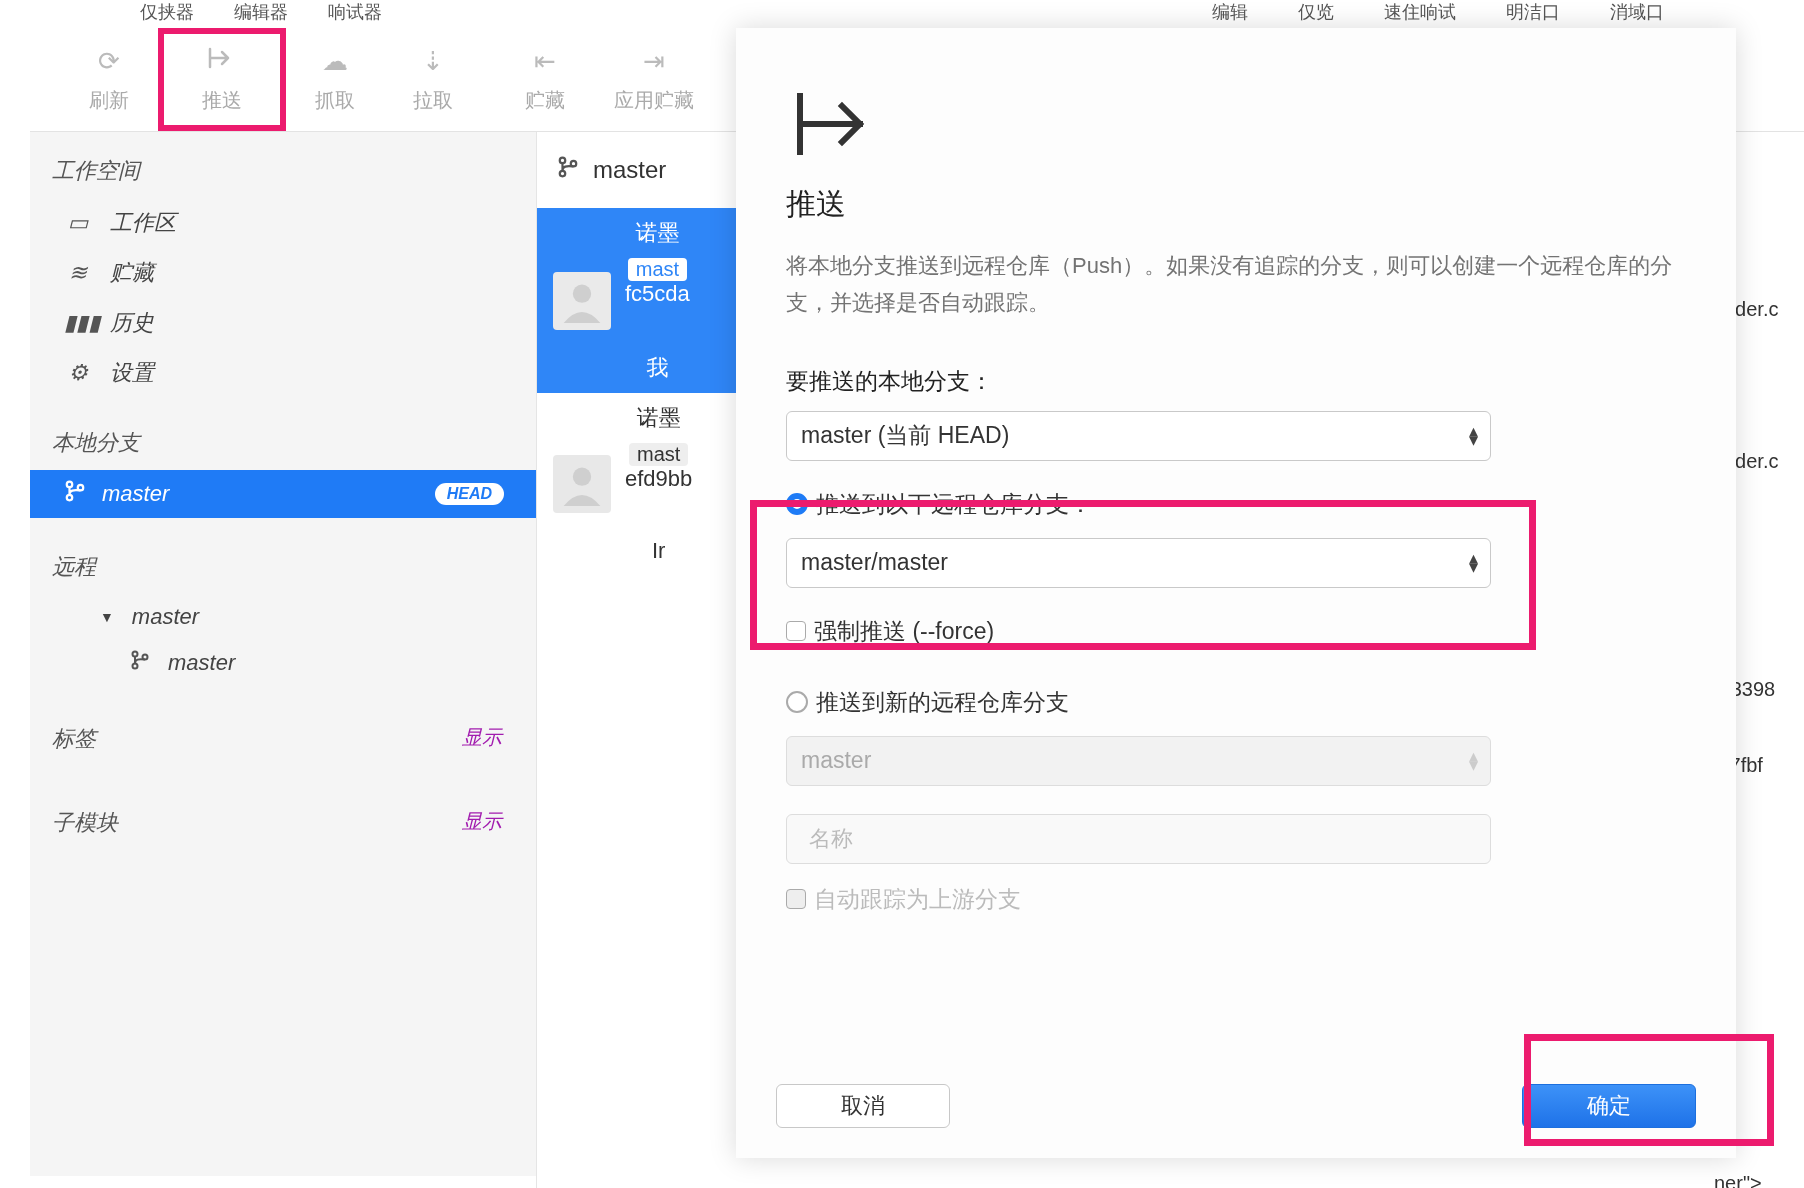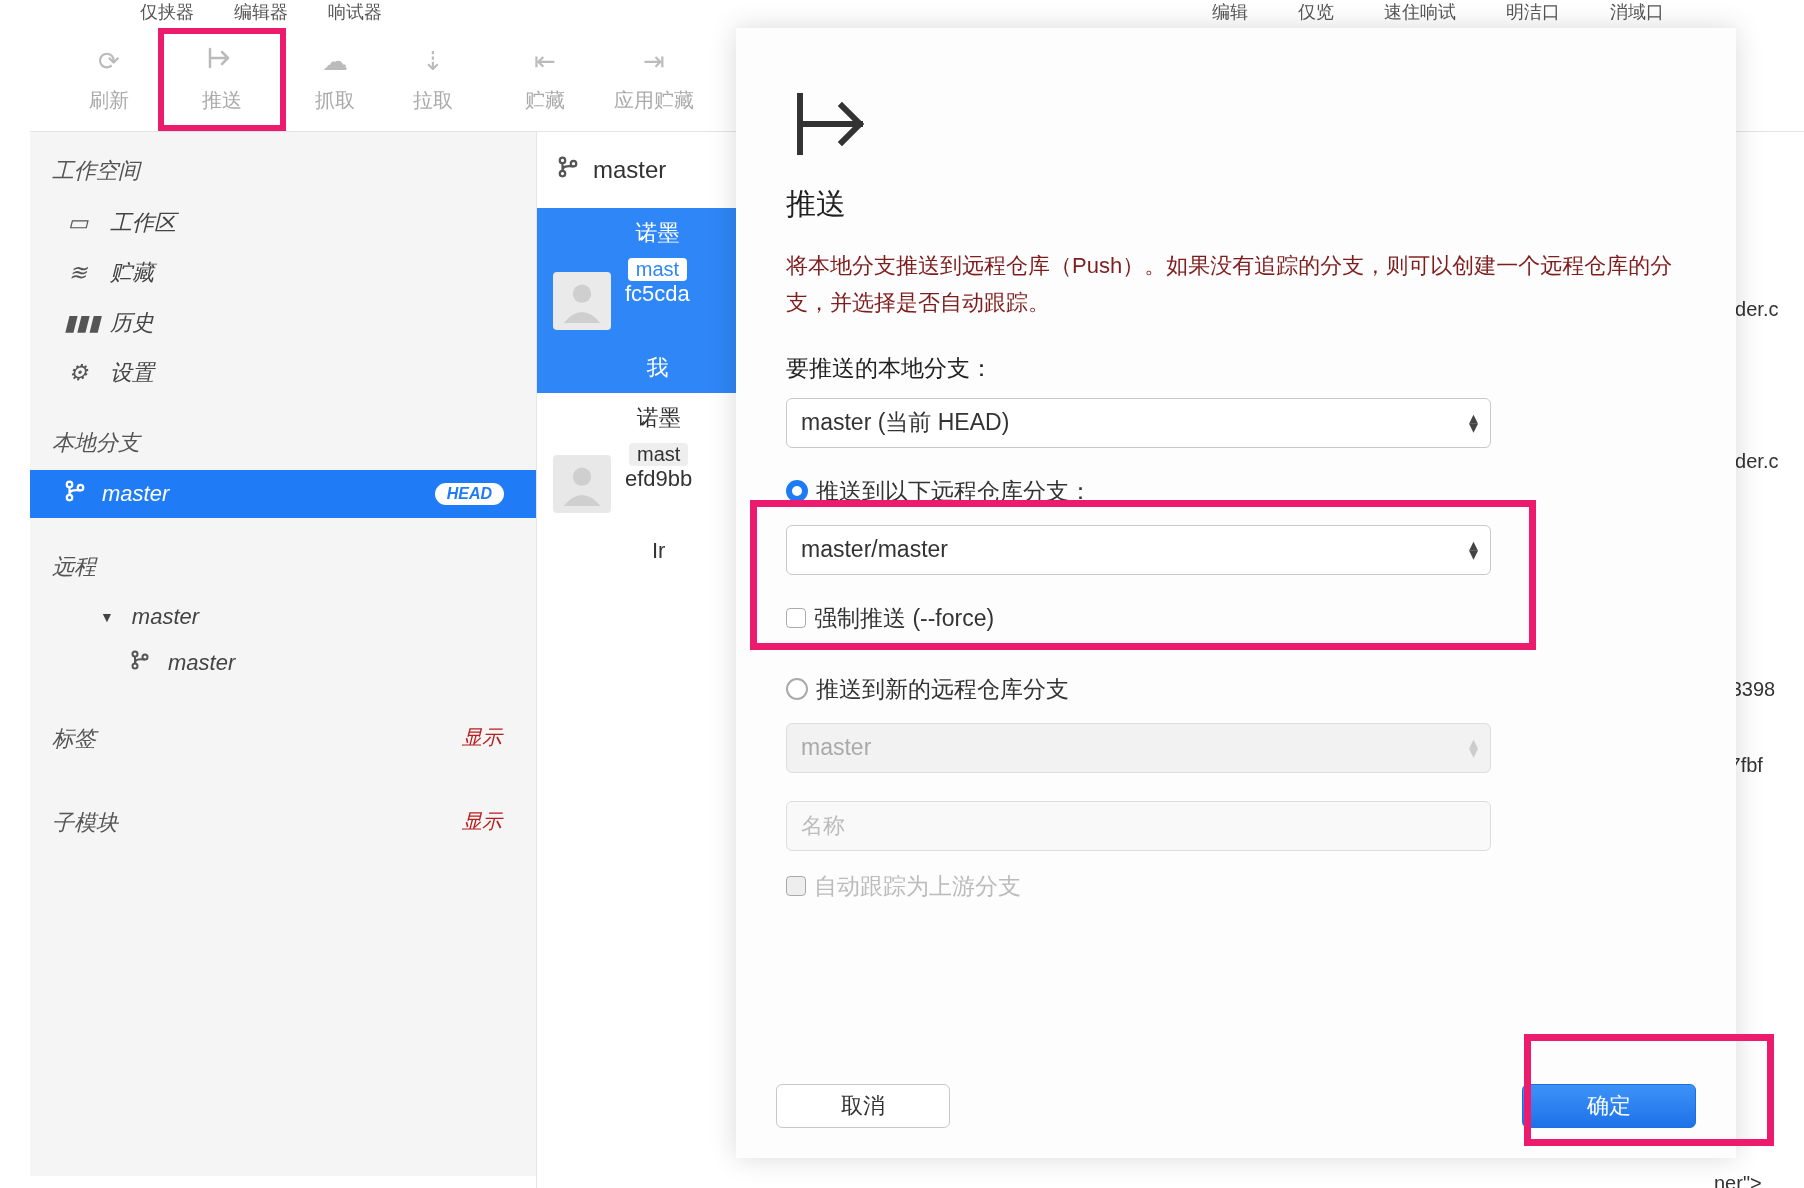--- a/index.html
+++ b/index.html
@@ -14,52 +14,52 @@
 .tool-sep { width: 14px; }
 .tool-highlight { border: 6px solid #ec1b6e; }
 
 .sidebar { position: absolute; left: 30px; top: 132px; width: 506px; bottom: 12px; background: #f5f5f5; padding-top: 12px; font-size: 22px; color: #444; font-style: italic; }
 .sb-header { padding: 12px 22px; font-size: 22px; color: #555; }
 .sb-item { padding: 10px 22px 10px 34px; display: flex; align-items: center; gap: 18px; cursor: pointer; }
 .sb-item .icon { width: 28px; text-align: center; color: #555; }
 .sb-branch { padding: 10px 22px 10px 34px; display: flex; align-items: center; gap: 16px; }
 .sb-branch.active { background: #1f7bf6; color: #fff; }
 .sb-branch.active .badge { background: #fff; color: #1f7bf6; border-radius: 12px; padding: 2px 12px; font-size: 16px; font-weight: 600; margin-left: auto; margin-right: 10px; }
-.sb-row-right { margin-left: auto; margin-right: 12px; color: #b91c1c; font-size: 20px; }
+.sb-row-right { margin-left: auto; margin-right: 12px; color: #a21caf; font-size: 20px; }
 .sb-sub { padding-left: 70px; }
 .sb-sub2 { padding-left: 100px; }
 
 .mid-col { position: absolute; left: 536px; top: 132px; width: 740px; bottom: 0; background: #fff; border-left: 1px solid #e5e5e5; }
 .branch-head { padding: 24px 20px; display: flex; align-items: center; gap: 14px; font-size: 24px; color: #333; }
 .commit { display: flex; align-items: center; gap: 14px; padding: 10px 16px; }
 .commit.active { background: #2f86f7; color: #fff; }
 .avatar { width: 58px; height: 58px; background: #e8e8e8; border-radius: 4px; display: flex; align-items: center; justify-content: center; }
 .avatar svg { width: 44px; height: 44px; fill: #cfcfcf; }
 .commit.active .avatar { background: #eaeaea; }
 .commit-lines { display: flex; flex-direction: column; font-size: 22px; }
 .commit-lines .top { display: flex; gap: 10px; align-items: center; flex-direction: column; }
 .commit-lines .chip { background: #eee; border-radius: 4px; padding: 0 8px; font-size: 20px; color: #333; }
 .commit.active .commit-lines .chip { background: #fff; color: #2f86f7; }
 
 .right-col { position: absolute; right: 0; top: 132px; width: 90px; bottom: 0; background: #fff; font-family: ui-monospace, Menlo, monospace; font-size: 20px; color: #333; white-space: pre; line-height: 1.9; padding-top: 120px; }
 
 .dialog { position: absolute; left: 736px; top: 28px; width: 1000px; height: 1130px; background: #fdfdfd; box-shadow: 0 0 26px rgba(0,0,0,.15); padding: 60px 50px 30px 50px; }
 .dlg-icon { margin-bottom: 20px; }
 .dlg-title { font-size: 30px; color: #222; margin-bottom: 22px; }
-.dlg-desc { font-size: 22px; color: #7f1d1d; line-height: 1.7; margin-bottom: 31px; }
+.dlg-desc { font-size: 22px; color: #737373; line-height: 1.7; margin-bottom: 44px; }
 .dlg-label { font-size: 23px; color: #222; margin-bottom: 14px; }
 .select { width: 705px; height: 50px; border: 1px solid #c9c9c9; border-radius: 6px; background: #fff; display: flex; align-items: center; padding: 0 14px; font-size: 23px; position: relative; margin-bottom: 28px; }
 .select .caret { position: absolute; right: 12px; font-size: 18px; color: #444; display:flex; flex-direction:column; line-height:9px; }
 .select.disabled { background: #f2f2f2; color: #aaa; border-color: #ddd; }
 .radio-row, .check-row { display: flex; align-items: center; gap: 8px; font-size: 23px; margin-bottom: 18px; }
 .radio { width: 22px; height: 22px; border-radius: 50%; border: 6px solid #1e7bf6; background: #fff; }
 .radio.off { border: 2px solid #aaa; background: #fff; }
 .checkbox { width: 20px; height: 20px; border: 1px solid #aaa; border-radius: 4px; background: #fff; }
 .checkbox.disabled { background: #eee; }
-.input-dis { width: 705px; height: 50px; border: 1px solid #ddd; border-radius: 6px; background: #f9f9f9; color: #bbb; padding: 0 14px; font-size: 22px; display:flex; align-items:center; margin-bottom: 20px; }
+.input-dis { width: 705px; height: 50px; border: 1px solid #ddd; border-radius: 6px; background: #f9f9f9; color: #bbb; padding: 0 22px; font-size: 22px; display:flex; align-items:center; margin-bottom: 20px; }
 .disabled-text { color: #bbb; }
 
 .dlg-footer { position: absolute; bottom: 30px; left: 40px; right: 40px; display: flex; justify-content: space-between; align-items: center; }
 .btn { width: 174px; height: 44px; border-radius: 6px; font-size: 22px; display: flex; align-items: center; justify-content: center; cursor: pointer; }
 .btn-cancel { background: #fff; border: 1px solid #c8c8c8; color: #333; }
 .btn-ok { background: linear-gradient(#3d92f8,#1e72e8); color: #fff; border: 1px solid #1c6fde; }
 
 .hl-box1 { position: absolute; border: 7px solid #ec1b6e; left: 750px; top: 500px; width: 786px; height: 150px; pointer-events:none; }
 .hl-box2 { position: absolute; border: 7px solid #ec1b6e; left: 1524px; top: 1034px; width: 250px; height: 112px; pointer-events:none; }
 

